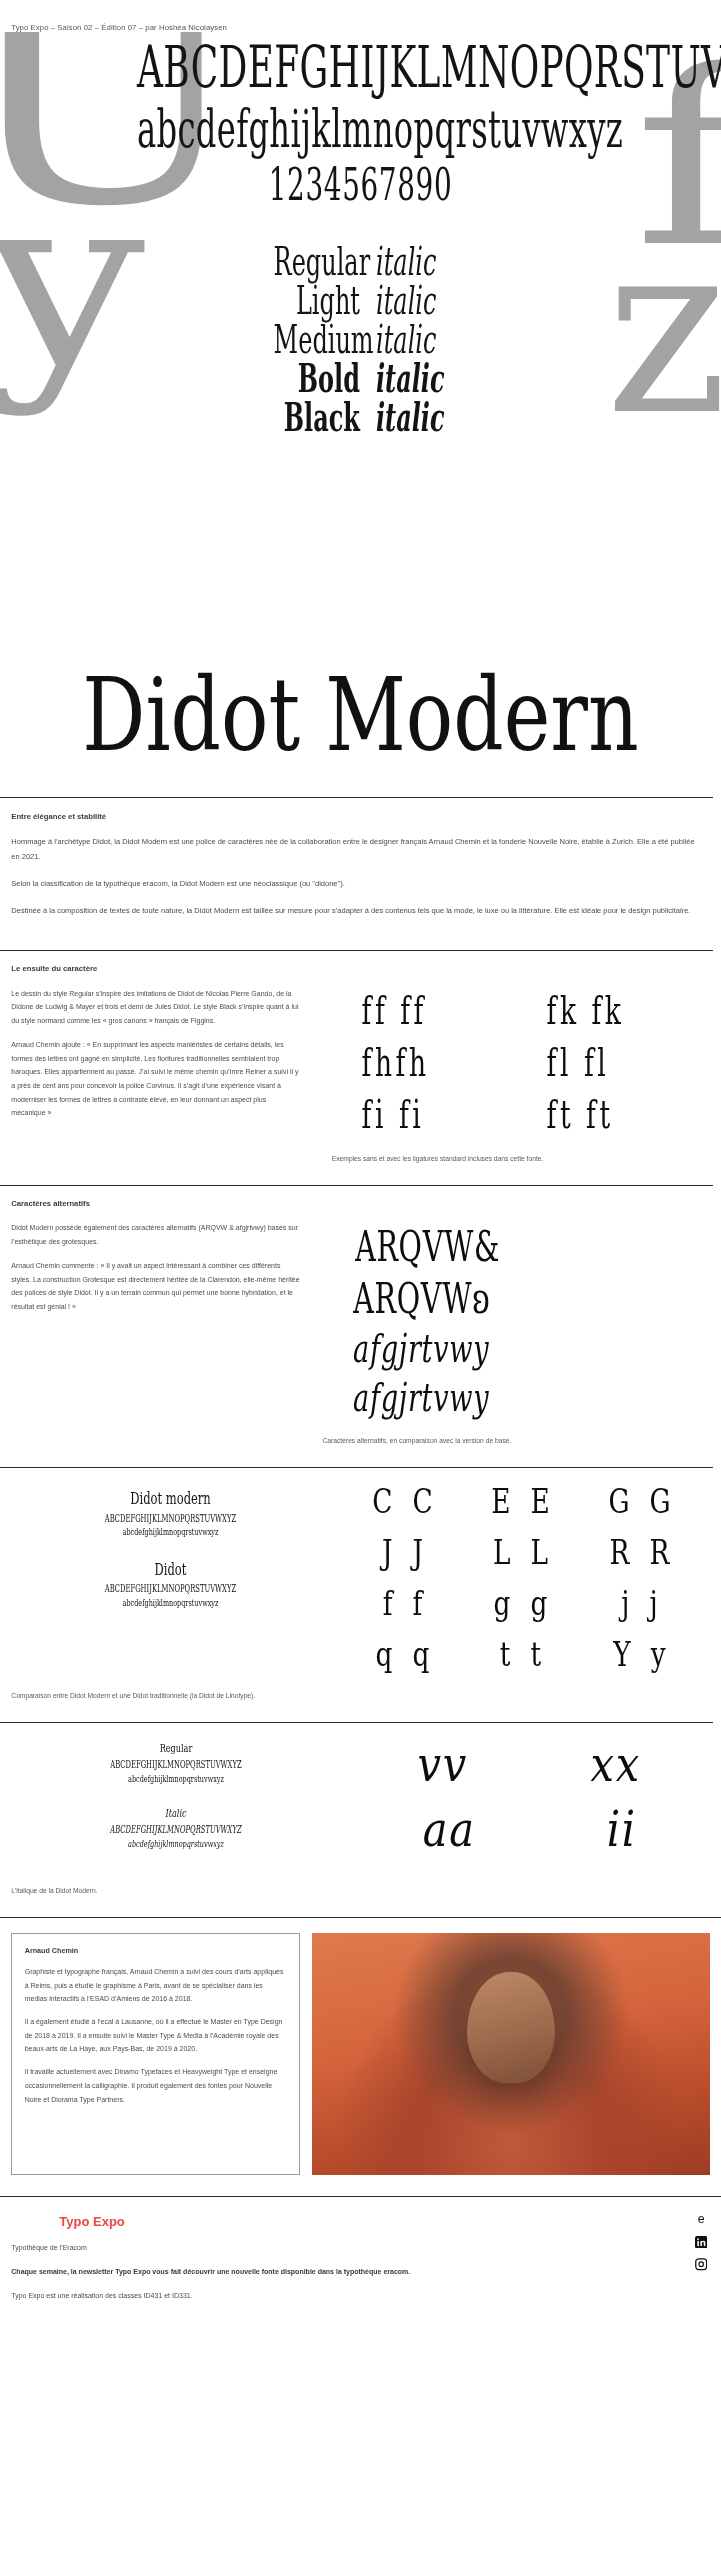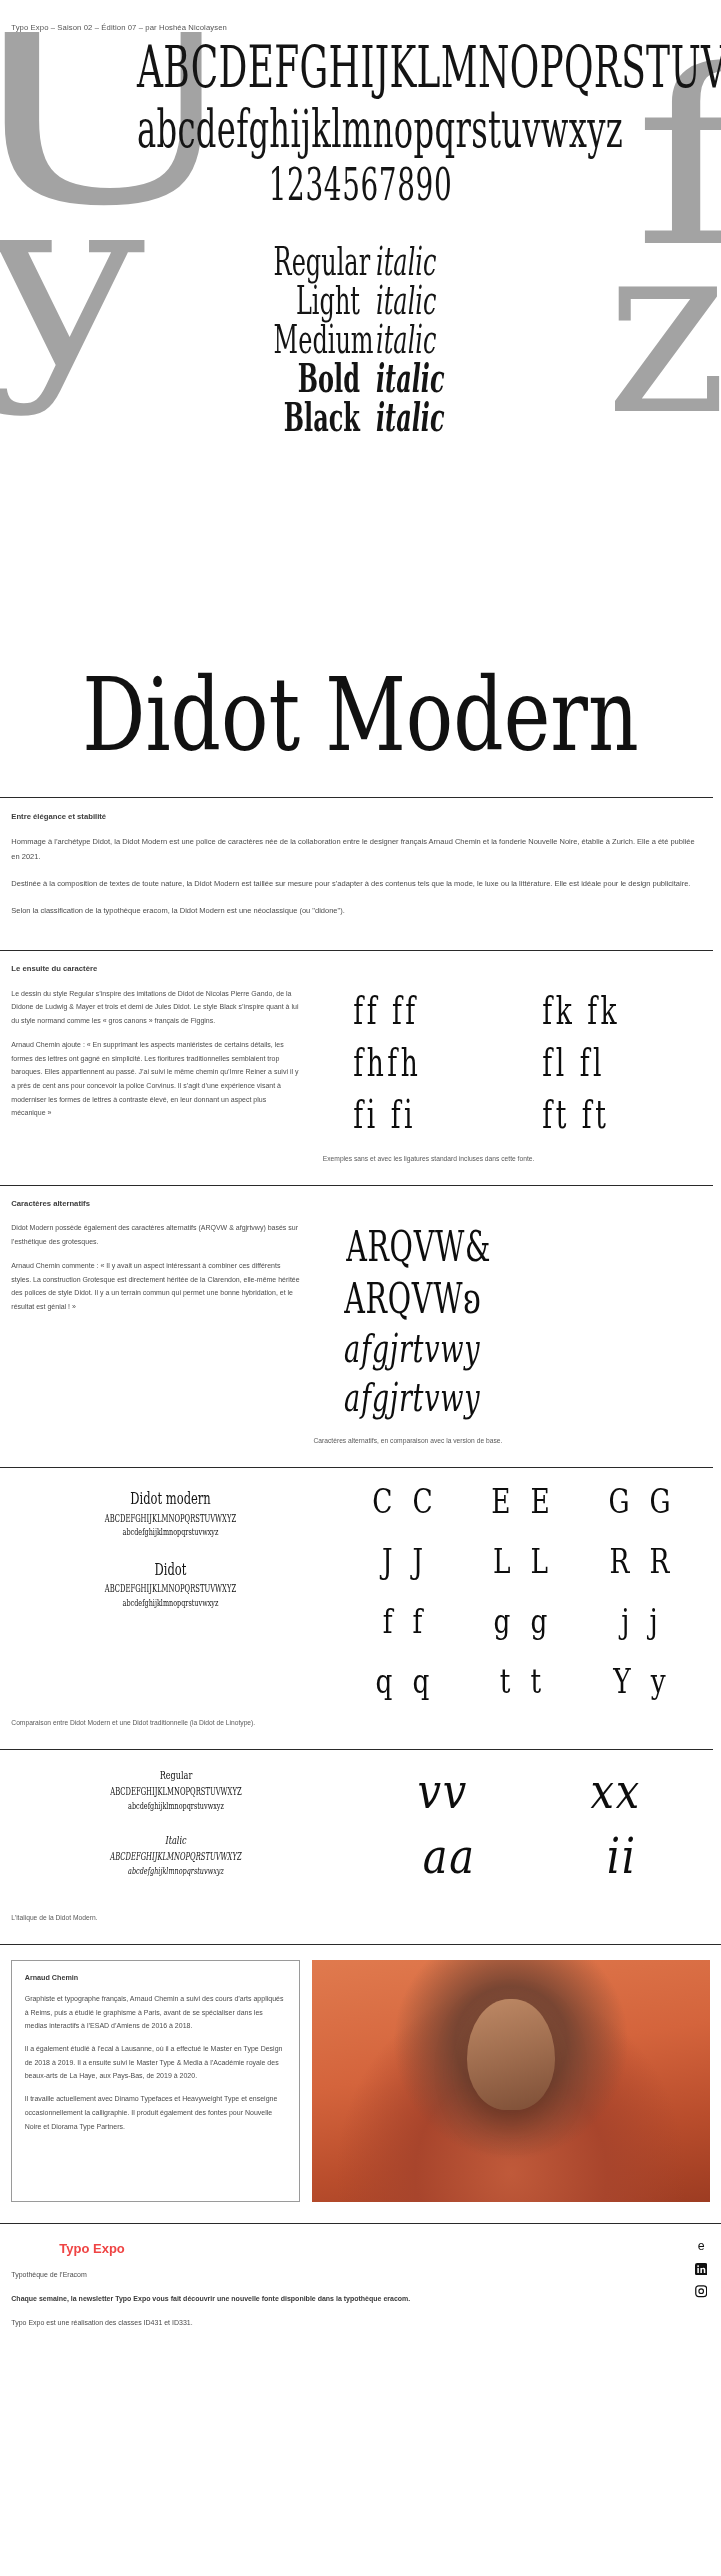--- a/index.html
+++ b/index.html
@@ -110,21 +110,21 @@
     color: #3c3c3c;
     margin-bottom: 13.4px;
   }
   .body-p {
     font-size: 7.5px;
     line-height: 2.05;
     color: #4c4c4c;
     margin-bottom: 11.3px;
     max-width: 696px;
   }
-  .cols { display: flex; gap: 7px; }
+  .cols { display: flex; gap: 16px; }
   .col-left { width: 289px; flex: none; }
   .col-right { flex: 1; }
   .col-left .body-p { font-size: 7px; line-height: 1.95; margin-bottom: 10.3px; }
   .caption {
     font-size: 6.7px;
     color: #5a5a5a;
     line-height: 1.7;
     margin-top: 13.4px;
     max-width: 319px;
   }
@@ -173,21 +173,21 @@
     font-size: 10.3px;
     transform: scaleX(.66);
     white-space: nowrap;
     line-height: 1.45;
   }
   .cmp-abc.low { font-size: 9.8px; }
   .cmp-block { margin-bottom: 20.6px; }
   .pair-grid {
     display: grid;
     grid-template-columns: repeat(3, 1fr);
-    row-gap: 17px;
+    row-gap: 8px;
     text-align: center;
   }
   .pair-cell {
     font-family: "DejaVu Serif", "Liberation Serif", serif;
     color: #0d0d0d;
     font-size: 33px;
     letter-spacing: 7.2px;
     line-height: 1.3;
     transform: scaleX(.8);
   }
@@ -300,22 +300,22 @@
         <div class="w-ital w-black">italic</div>
       </div>
     </div>
   </div>
 
   <div class="display-title">Didot Modern</div>
 
   <div class="section" style="margin-top:31px">
     <div class="sec-head">Entre élégance et stabilité</div>
     <p class="body-p">Hommage à l’archétype Didot, la Didot Modern est une police de caractères née de la collaboration entre le designer français Arnaud Chemin et la fonderie Nouvelle Noire, établie à Zurich. Elle a été publiée en 2021.</p>
+    <p class="body-p">Selon la classification de la typothèque eracom, la Didot Modern est une néoclassique (ou "didone").</p>
     <p class="body-p">Destinée à la composition de textes de toute nature, la Didot Modern est taillée sur mesure pour s’adapter à des contenus tels que la mode, le luxe ou la littérature. Elle est idéale pour le design publicitaire.</p>
-    <p class="body-p">Selon la classification de la typothèque eracom, la Didot Modern est une néoclassique (ou "didone").</p>
   </div>
 
   <div class="section">
     <div class="sec-head">Le ensuite du caractère</div>
     <div class="cols">
       <div class="col-left">
         <p class="body-p">Le dessin du style Regular s’inspire des imitations de Didot de Nicolas Pierre Gando, de la Didone de Ludwig &amp; Mayer et trois et demi de Jules Didot. Le style Black s’inspire quant à lui du style normand comme les « gros canons » français de Figgins.</p>
         <p class="body-p">Arnaud Chemin ajoute : « En supprimant les aspects maniéristes de certains détails, les formes des lettres ont gagné en simplicité. Les fioritures traditionnelles semblaient trop baroques. Elles appartiennent au passé. J’ai suivi le même chemin qu’Imre Reiner a suivi il y a près de cent ans pour concevoir la police Corvinus. Il s’agit d’une expérience visant à moderniser les formes de lettres à contraste élevé, en leur donnant un aspect plus mécanique »</p>
       </div>
       <div class="col-right">

